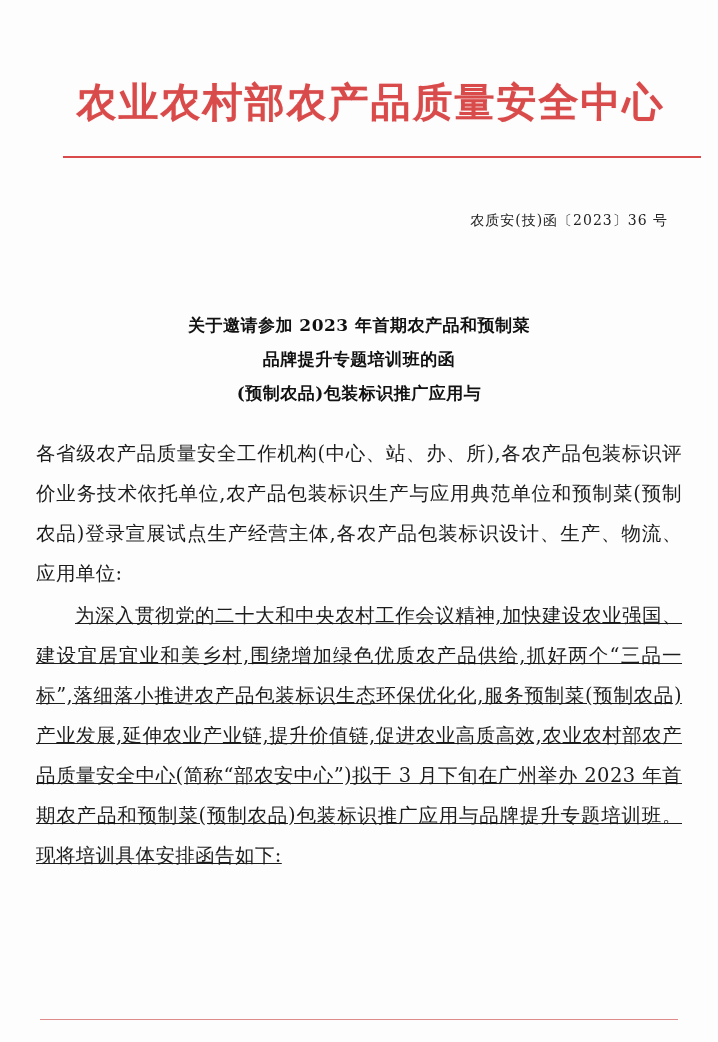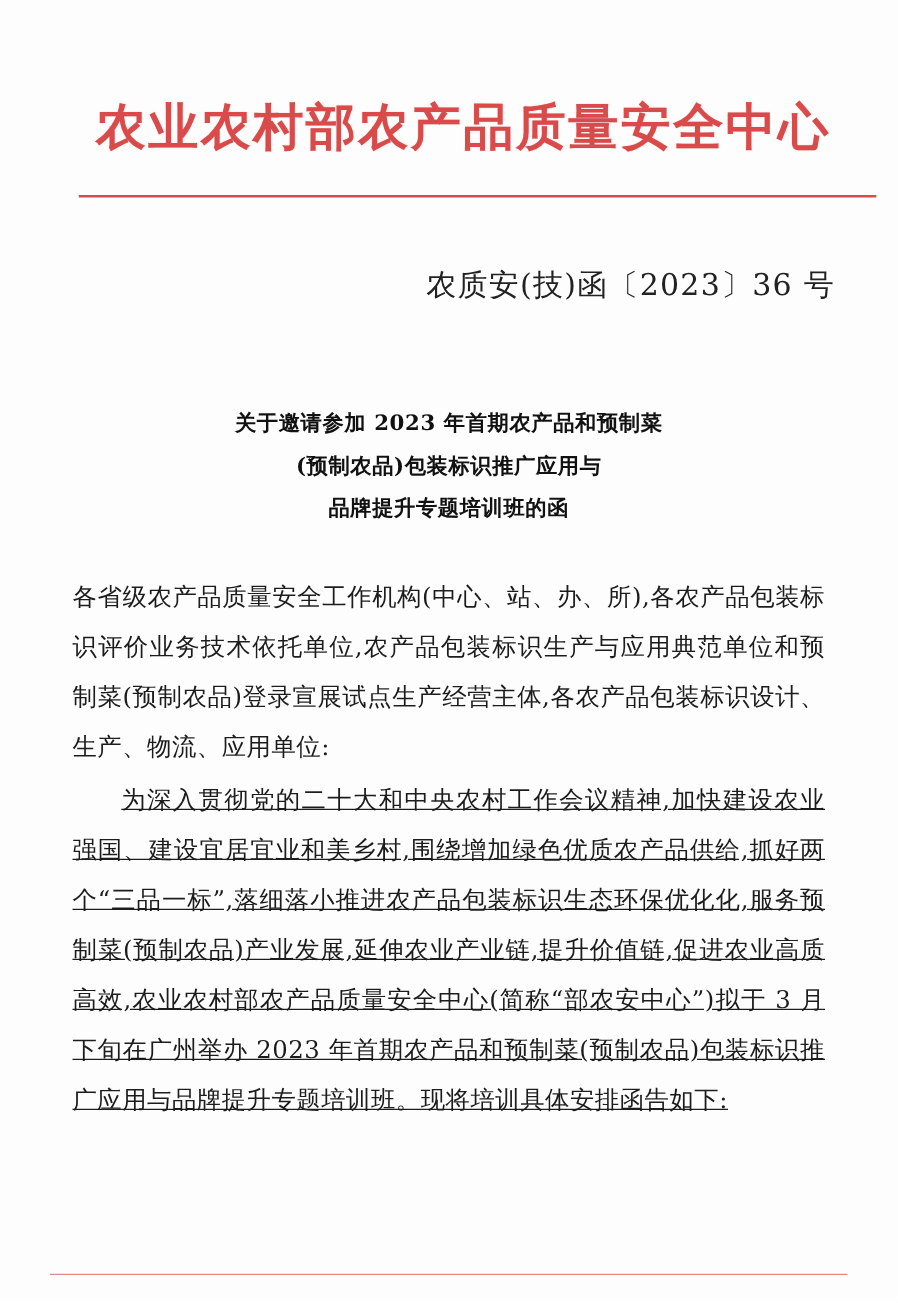--- a/index.html
+++ b/index.html
@@ -48,41 +48,41 @@
     background: #d94a4a;
     width: 638px;
     margin: 0 auto;
   }
 
   
   .doc-number {
     margin-top: 54px;
     text-align: right;
     padding-right: 50px;
-    font-size: 24px;
+    font-size: 14px;
     color: #222;
     letter-spacing: 1px;
   }
 
   
   .doc-title {
     margin-top: 78px;
     text-align: center;
     font-weight: bold;
     font-size: 17px;
     line-height: 2.0;
     color: #111;
     letter-spacing: 0.5px;
   }
   .doc-title div { white-space: nowrap; }
 
   
   .body-text {
-    margin-top: 34px;
-    padding: 0 58px;
+    margin-top: 24px;
+    padding: 0 36px;
     font-size: 19.5px;
     line-height: 2.05;
     color: #1c1c1c;
     text-align: justify;
     letter-spacing: 0.4px;
   }
   .body-text p {
     margin: 0 0 2px 0;
   }
   .indent {
@@ -110,22 +110,22 @@
     <div class="letterhead-title">农业农村部农产品质量安全中心</div>
     <div class="rule-wrap">
       <div class="rule-red"></div>
     </div>
   </div>
 
   <div class="doc-number">农质安(技)函〔2023〕36 号</div>
 
   <div class="doc-title">
     <div>关于邀请参加 2023 年首期农产品和预制菜</div>
+    <div>品牌提升专题培训班的函</div>
     <div>(预制农品)包装标识推广应用与</div>
-    <div>品牌提升专题培训班的函</div>
   </div>
 
   <div class="body-text">
     <p>各省级农产品质量安全工作机构(中心、站、办、所),各农产品包装标识评价业务技术依托单位,农产品包装标识生产与应用典范单位和预制菜(预制农品)登录宣展试点生产经营主体,各农产品包装标识设计、生产、物流、应用单位:</p>
     <p class="indent">为深入贯彻党的二十大和中央农村工作会议精神,加快建设农业强国、建设宜居宜业和美乡村,围绕增加绿色优质农产品供给,抓好两个“三品一标”,落细落小推进农产品包装标识生态环保优化化,服务预制菜(预制农品)产业发展,延伸农业产业链,提升价值链,促进农业高质高效,农业农村部农产品质量安全中心(简称“部农安中心”)拟于 3 月下旬在广州举办 2023 年首期农产品和预制菜(预制农品)包装标识推广应用与品牌提升专题培训班。现将培训具体安排函告如下:</p>
   </div>
 
   <div class="footer-rule"></div>
 </div>
 

